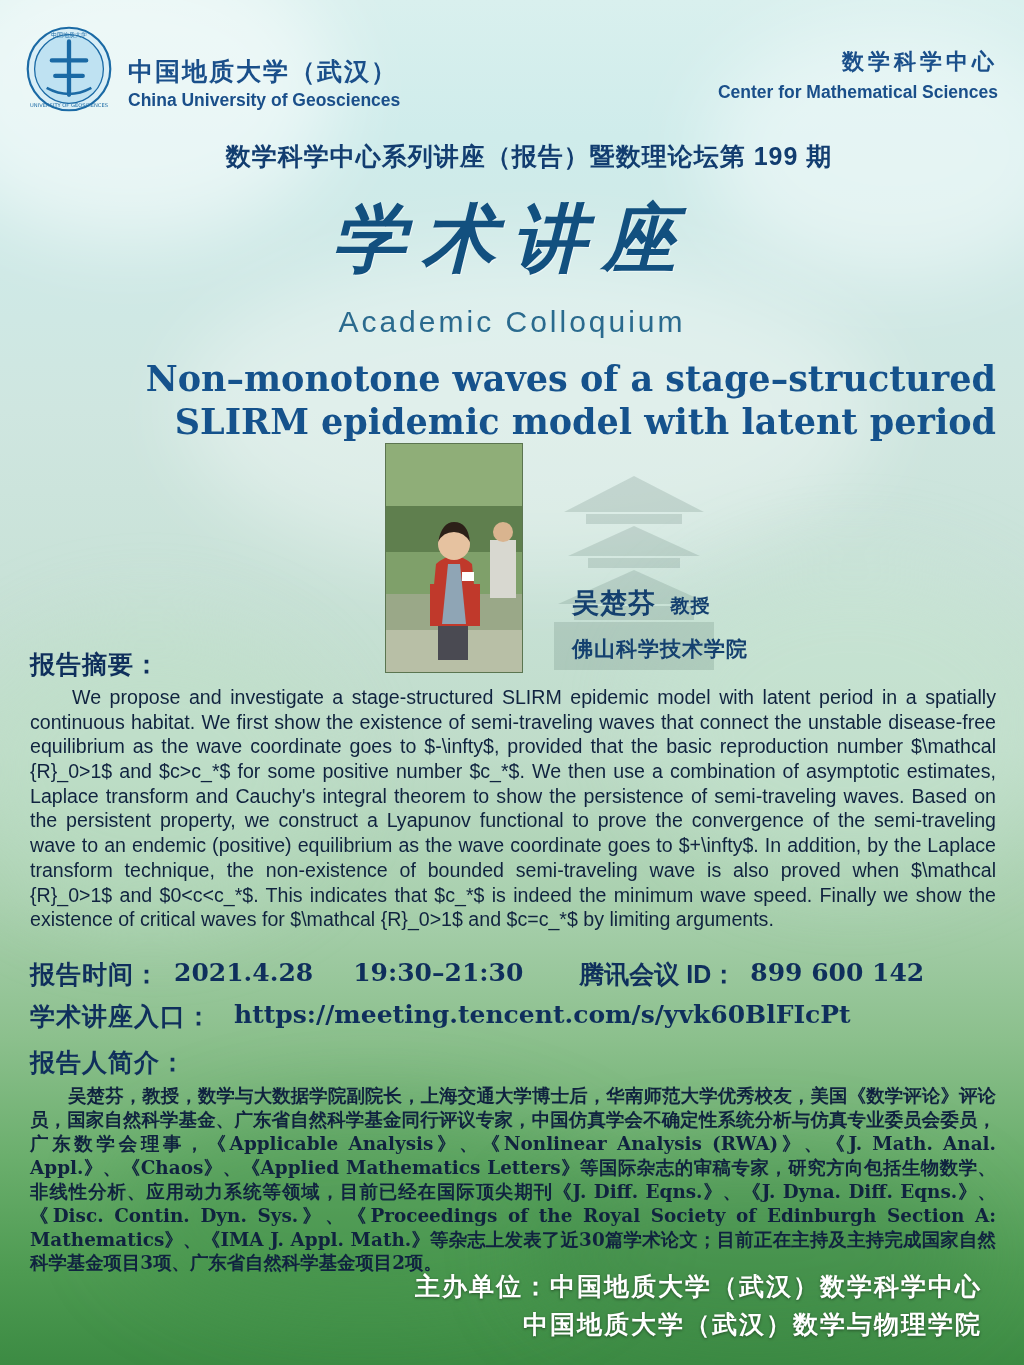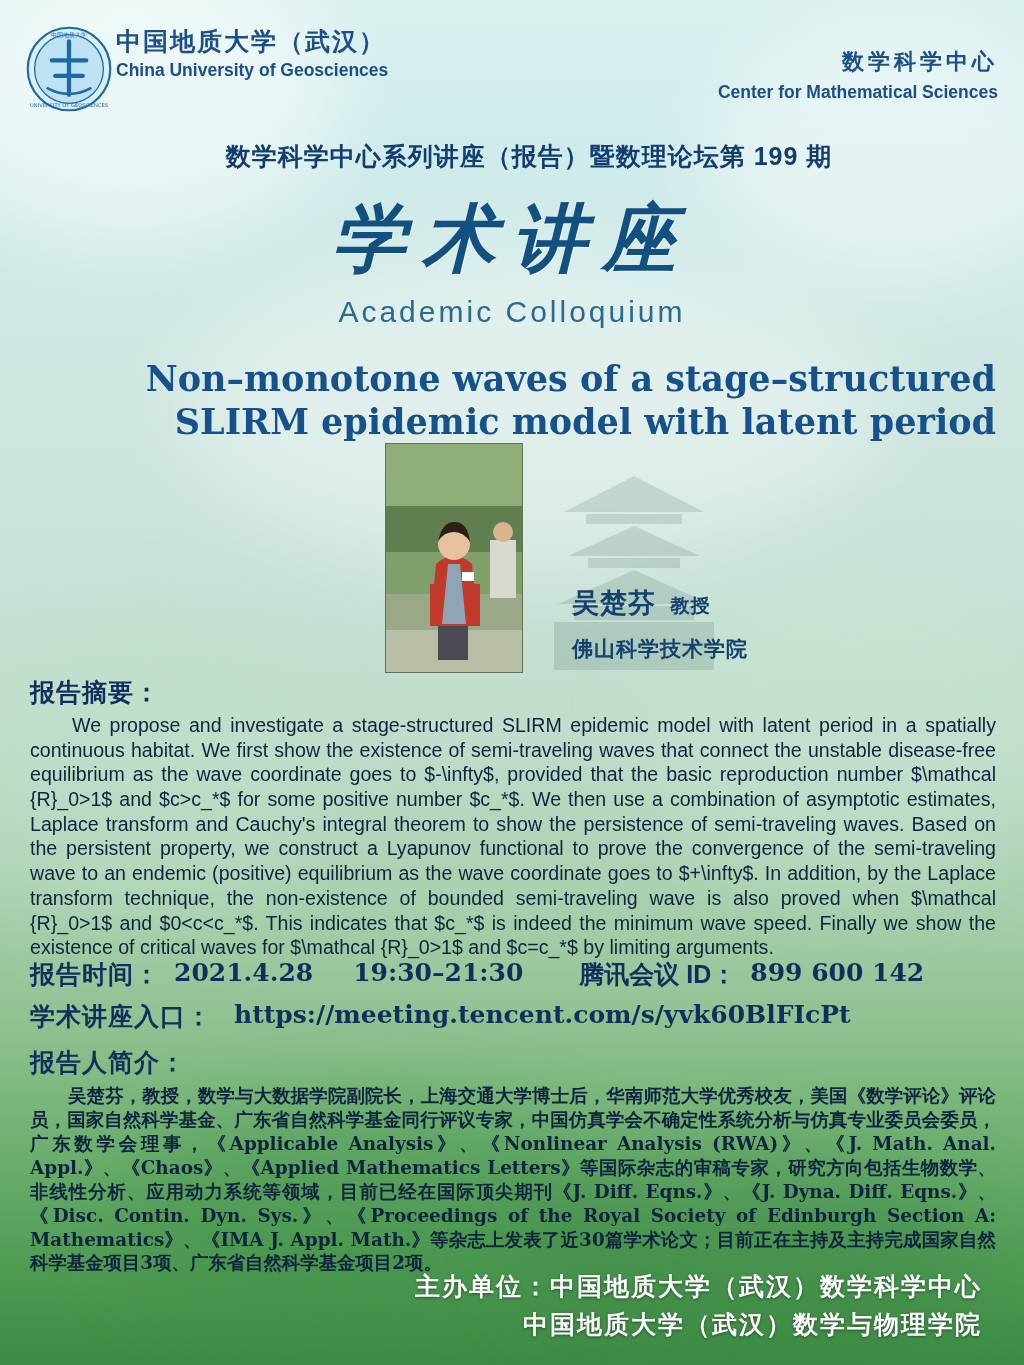--- a/index.html
+++ b/index.html
@@ -65,22 +65,22 @@
     left: 0; right: 0; top: 0;
     height: 120px;
     padding: 26px 26px 0 26px;
     box-sizing: border-box;
     display: flex;
     align-items: flex-start;
     justify-content: space-between;
   }
   .header-left {
     display: flex;
-    align-items: flex-start;
-    gap: 4px;
+    align-items: flex-end;
+    gap: 16px;
   }
   .logo {
     width: 86px;
     height: 86px;
     flex: 0 0 86px;
   }
   .univ-names .cn {
     font-size: 25px;
     font-weight: bold;
     color: #1a4f8a;
@@ -133,21 +133,21 @@
     font-family: Liberation Serif, serif;
     font-size: 74px;
     font-weight: bold;
     font-style: italic;
     color: #12507f;
     letter-spacing: 16px;
     text-shadow: 1px 1px 0 rgba(255,255,255,.5);
   }
   .colloquium {
     position: absolute;
-    top: 295px;
+    top: 305px;
     left: 0; right: 0;
     text-align: center;
     font-size: 30px;
     color: #2a6a8e;
     letter-spacing: 3px;
   }
 
   
   .paper-title {
     position: absolute;
@@ -204,21 +204,21 @@
   
   .section-label {
     font-size: 25px;
     font-weight: bold;
     color: #0f2f5c;
     letter-spacing: 1px;
   }
   .abstract-wrap {
     position: absolute;
     left: 30px;
-    top: 676px;
+    top: 648px;
     width: 966px;
   }
   .abstract-body {
     margin-top: 4px;
     font-size: 19.6px;
     line-height: 1.26;
     color: #10233f;
     text-align: justify;
     text-indent: 42px;
     font-weight: 500;

